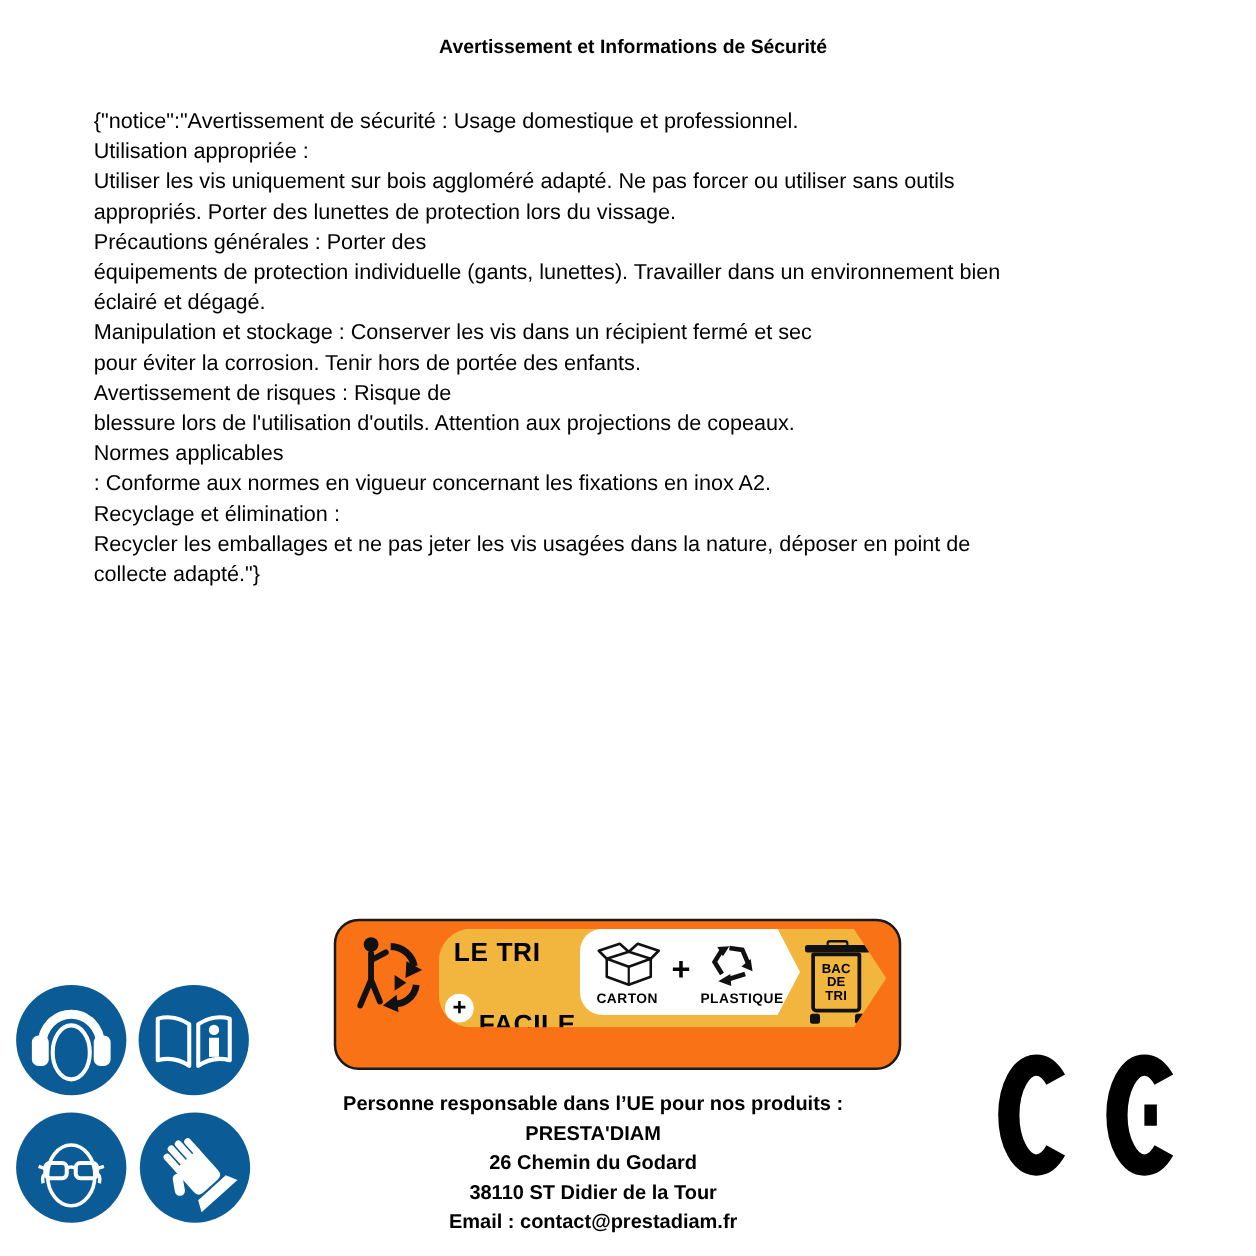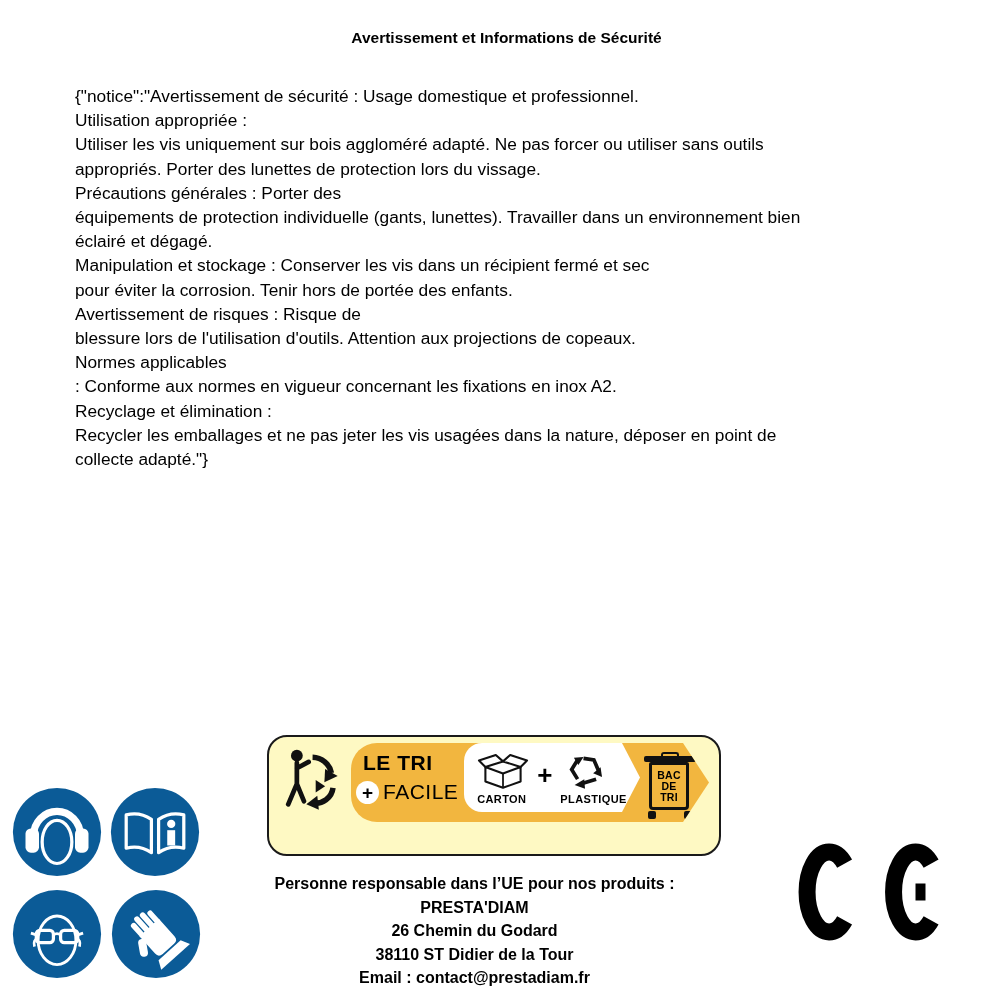--- a/index.html
+++ b/index.html
@@ -5,30 +5,30 @@
   html,body{margin:0;padding:0;background:#fff;}
   .page{position:relative;width:1005px;height:1005px;background:#ffffff;overflow:hidden;
         font-family:"Liberation Sans", sans-serif;color:#000;}
   .title{position:absolute;top:29px;left:4px;width:100%;text-align:center;
          font-size:15.5px;font-weight:bold;}
   .notice{position:absolute;left:75px;top:84px;width:880px;
           font-size:17.3px;line-height:24.2px;white-space:pre-line;}
   
   .fr-code{position:absolute;left:268px;top:712px;font-size:13px;font-weight:bold;margin-top:40px;}
   .sort-box{position:absolute;left:267px;top:735px;width:454px;height:121px;
-            border:2px solid #1a1a1a;border-radius:20px;background:#fef9c3;box-sizing:border-box;}
+            border:2px solid #1a1a1a;border-radius:20px;background:#f97316;box-sizing:border-box;}
   .triman{position:absolute;left:10px;top:10px;width:64px;height:66px;}
   .band{position:absolute;left:82px;top:6px;width:358px;height:79px;
         border-radius:26px 0 0 26px;
         clip-path:polygon(0 0,calc(100% - 26px) 0,100% 50%,calc(100% - 26px) 100%,0 100%);}
   .brand1{position:absolute;left:12px;top:8px;font-size:21px;font-weight:800;letter-spacing:.5px;}
   .brand2{position:absolute;left:5px;top:37px;display:flex;align-items:center;gap:4px;}
   .plus-circle{width:23px;height:23px;border-radius:50%;background:#fff;display:flex;
                align-items:center;justify-content:center;font-size:19px;font-weight:800;line-height:1;}
-  .brand2 .facile{font-size:21px;font-weight:400;letter-spacing:.5px;}
+  .brand2 .facile{font-size:21px;font-weight:700;letter-spacing:.5px;margin-top:28px;}
   .bite{position:absolute;left:113px;top:0;width:176px;height:69px;background:#fff;
         border-radius:18px 0 0 18px;
         clip-path:polygon(0 0,calc(100% - 18px) 0,100% 50%,calc(100% - 18px) 100%,0 100%);
         display:flex;align-items:flex-start;justify-content:center;gap:8px;padding-top:8px;box-sizing:border-box;}
   .mat{display:flex;flex-direction:column;align-items:flex-start;}
   .mat-label{font-size:11px;font-weight:bold;letter-spacing:.4px;margin-top:2px;}
   .mat-plus{font-size:26px;font-weight:800;margin-top:9px;}
   .bin{position:absolute;left:296px;top:9px;width:46px;height:66px;}
   .bin-lid{position:absolute;left:-3px;top:4px;width:52px;height:6px;background:#111;border-radius:2px;}
   .bin-handle{position:absolute;left:14px;top:0;width:18px;height:5px;border:2px solid #111;

